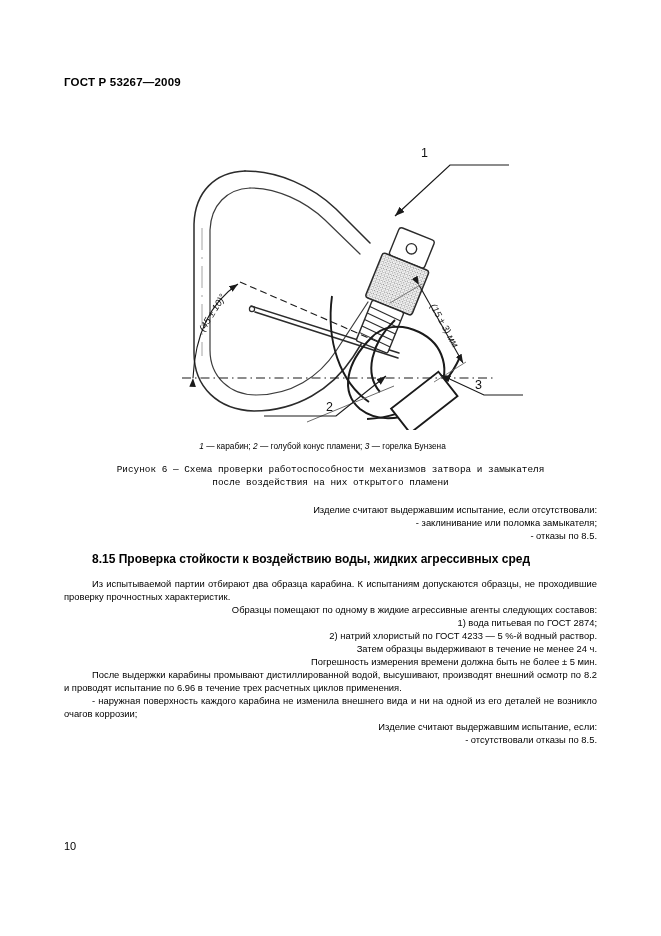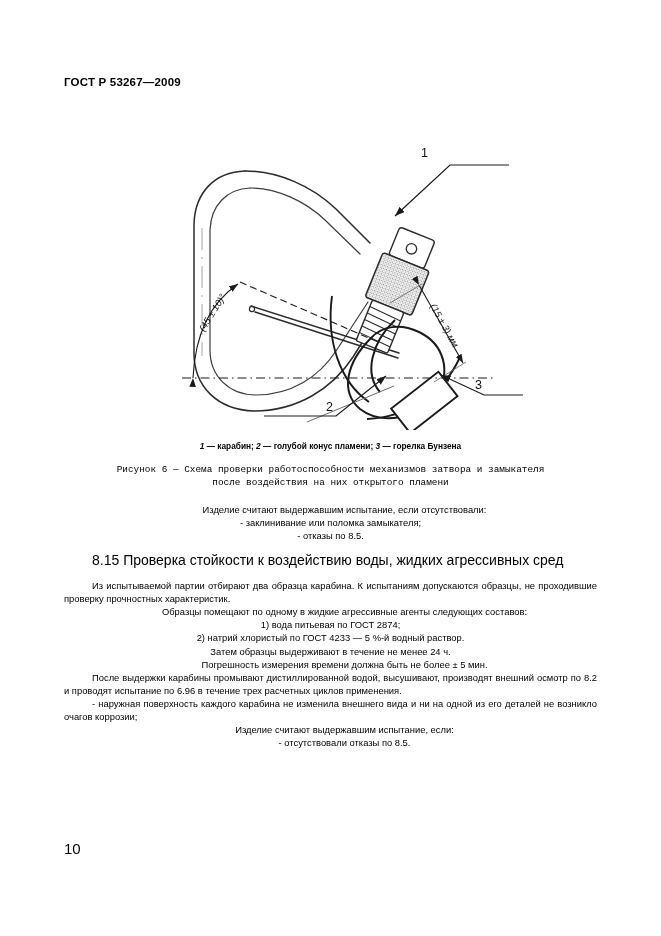--- a/index.html
+++ b/index.html
@@ -40,27 +40,26 @@
   }
 
   .figure-svg {
     position: absolute;
     left: 0;
     top: 0;
   }
 
   .fig-legend {
     position: absolute;
-    left: 64px;
+    left: 56px;
     top: 441px;
     width: 533px;
     text-align: center;
     font-size: 8.3px;
     line-height: 1.3;
-    font-weight: bold;
   }
   .fig-legend i { font-style: italic; }
 
   .fig-caption {
     position: absolute;
     left: 64px;
     top: 463px;
     width: 533px;
     text-align: center;
     font-size: 9.4px;
@@ -77,37 +76,37 @@
     line-height: 1.385;
   }
 
   .body-text p {
     margin: 0;
     text-align: justify;
     text-justify: inter-word;
   }
   .body-text p.indent { text-indent: 28px; }
   .body-text p.flush { text-indent: 0; }
-  .body-text p.nojust { text-align: center; }
+  .body-text p.nojust { text-align: right; }
 
   .section-head {
     margin: 0;
-    font-size: 14px;
-    font-weight: normal;
+    font-size: 12px;
+    font-weight: bold;
     text-indent: 28px;
     padding-top: 9px;
     padding-bottom: 9px;
     text-align: left;
   }
 
   .page-number {
     position: absolute;
     left: 64px;
     top: 840px;
-    font-size: 15px;
+    font-size: 11px;
   }
 </style>
 </head>
 <body>
 
 <div class="page">
 
   <div class="doc-header">ГОСТ Р 53267—2009</div>
 
   <div class="figure-area">

